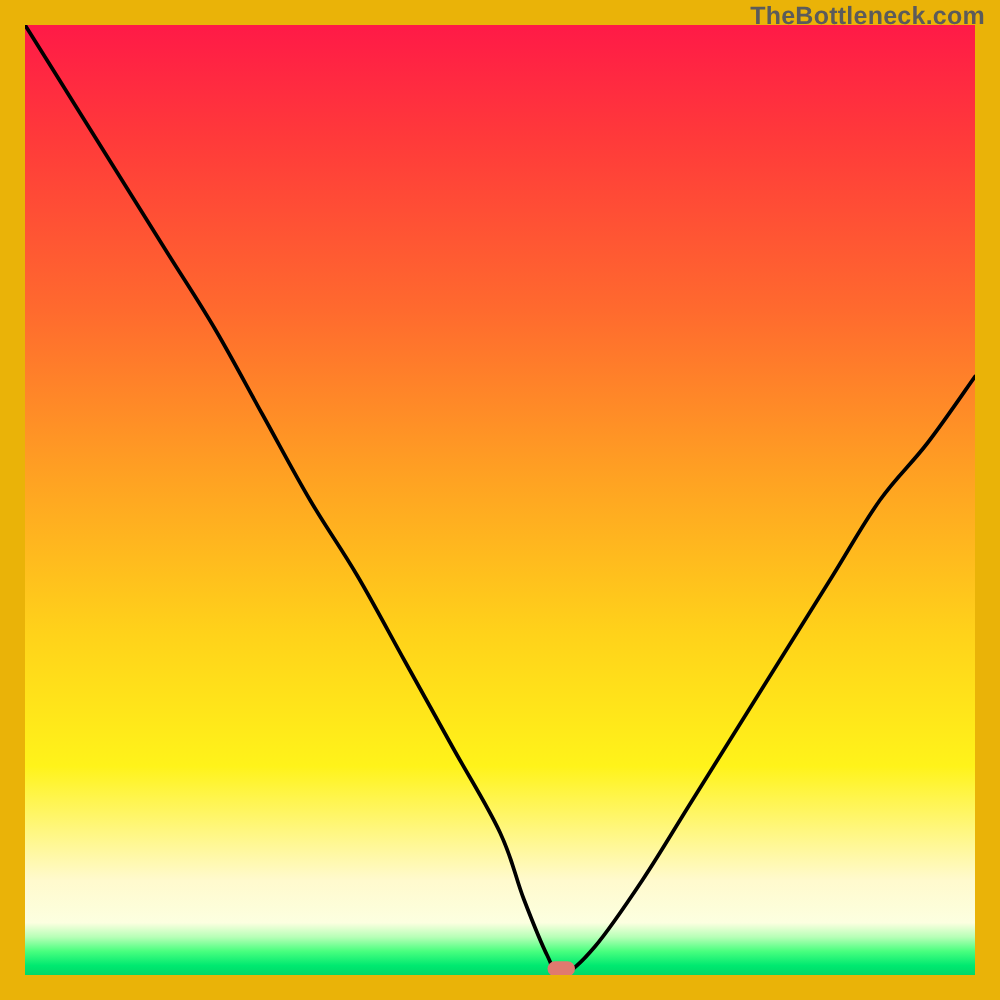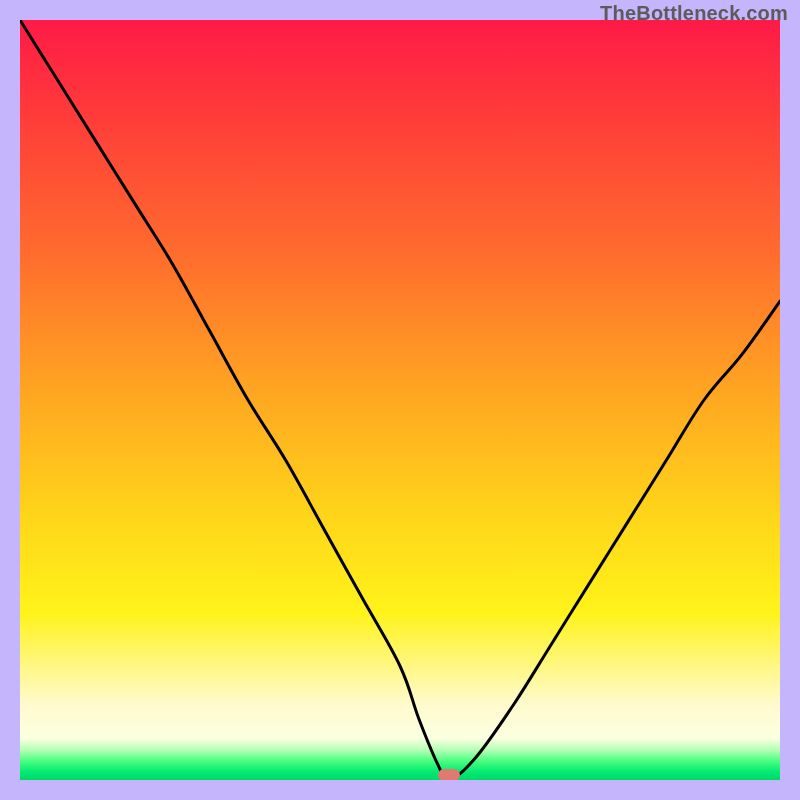--- a/index.html
+++ b/index.html
@@ -8,21 +8,21 @@
     width: 800px;
     height: 800px;
     background: #000;
     font-family: Arial, Helvetica, sans-serif;
     overflow: hidden;
   }
   .frame {
     position: relative;
     width: 800px;
     height: 800px;
-    background: #c4b5fd;
+    background: #eab308;
   }
   .watermark {
     position: absolute;
     top: 2px;
     right: 12px;
     color: #5b5b5b;
     font-size: 20px;
     font-weight: 600;
     letter-spacing: 0.2px;
     z-index: 10;

